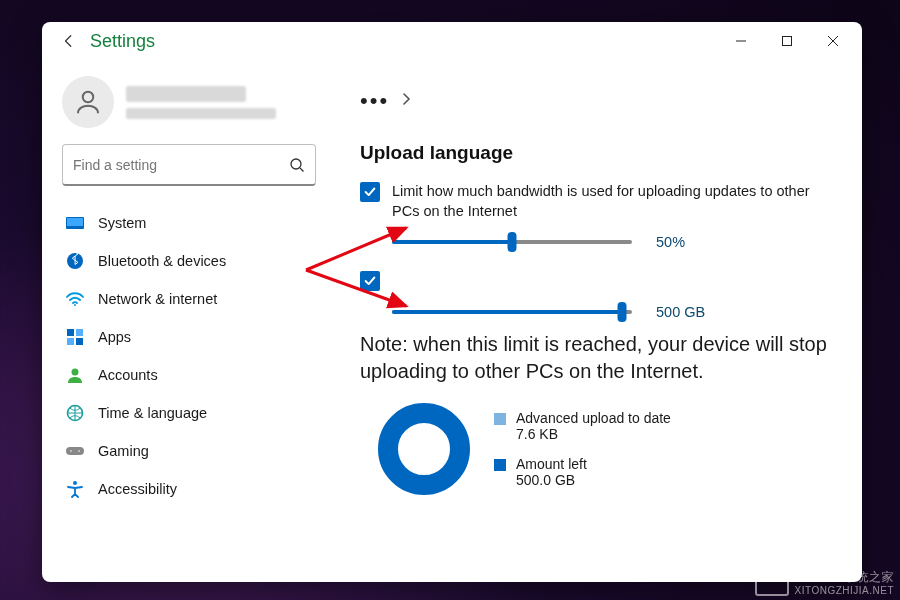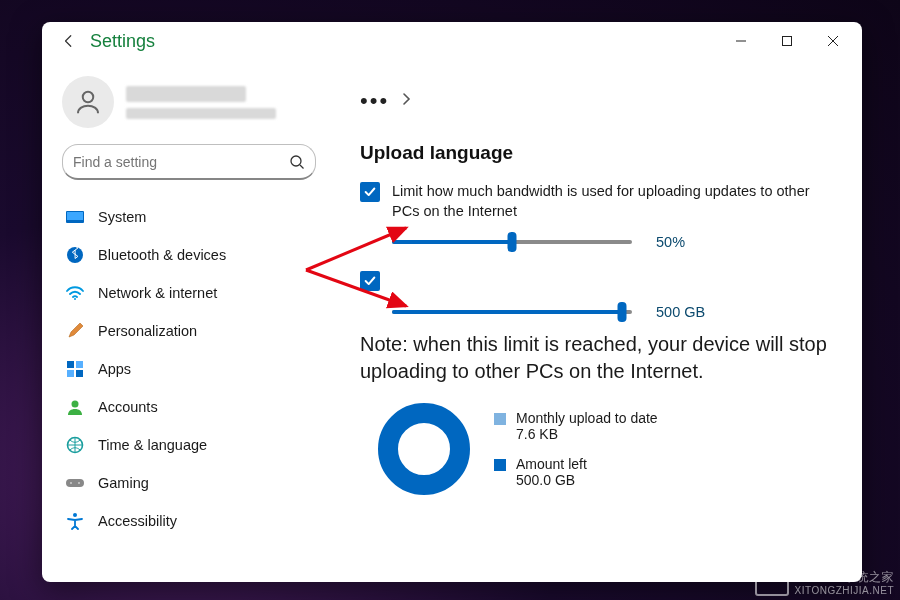--- a/index.html
+++ b/index.html
@@ -21,21 +21,21 @@
 .win-btn svg { width: 10px; height: 10px; }
 
 .body { flex: 1; display: flex; overflow: hidden; }
 .sidebar { width: 290px; padding: 10px 16px 0 20px; display: flex; flex-direction: column; }
 .profile { display: flex; align-items: center; gap: 12px; margin: 6px 0 16px 0; }
 .avatar { width: 52px; height: 52px; border-radius: 50%; background: #eaeaea; display: flex; align-items: center; justify-content: center; color: #555; }
 .avatar svg { width: 30px; height: 30px; }
 .profile-text .pname { width: 120px; height: 16px; background: #d9d9d9; border-radius: 2px; filter: blur(1px); margin-bottom: 6px; }
 .profile-text .pmail { width: 150px; height: 11px; background: #d9d9d9; border-radius: 2px; filter: blur(1px); }
 
-.search { display: flex; align-items: center; border: 1px solid #bfbfbf; border-bottom: 2px solid #868686; border-radius: 16px; height: 36px; padding: 0 10px; margin-bottom: 18px; }
+.search { display: flex; align-items: center; border: 1px solid #bfbfbf; border-bottom: 2px solid #868686; border-radius: 4px; height: 42px; padding: 0 10px; margin-bottom: 18px; }
 .search input { border: none; outline: none; flex: 1; font-size: 14px; background: transparent; color: #333; }
 .search .sicon { width: 16px; height: 16px; color: #333; }
 
 .nav { flex: 1; overflow-y: auto; }
 .nav-item { display: flex; align-items: center; gap: 14px; height: 38px; padding: 0 8px 0 4px; font-size: 14.5px; color: #1a1a1a; cursor: pointer; border-radius: 4px; }
 .nav-icon { width: 18px; height: 18px; display: flex; align-items: center; justify-content: center; }
 
 .main { flex: 1; padding: 10px 22px 0 28px; overflow-y: auto; position: relative; }
 .crumb { display: flex; align-items: center; gap: 12px; margin: 18px 0 28px 0; }
 .crumb-dots { font-size: 22px; letter-spacing: 2px; color: #222; }
@@ -154,28 +154,20 @@
               <svg viewBox="0 0 18 14">
                 <path d="M1 5c4-5 12-5 16 0M4 8c3-3 7-3 10 0M7 11c1.3-1.3 2.7-1.3 4 0" stroke="#0099e0" stroke-width="1.8" fill="none" stroke-linecap="round"></path>
                 <circle cx="9" cy="13" r="1" fill="#0099e0"></circle>
               </svg>
             </span>
           <span>Network &amp; internet</span>
         </div>
         <div class="nav-item">
           <span class="nav-icon">
               <svg viewBox="0 0 18 18">
-                <path d="M3 15l2-5 9-9 3 3-9 9-5 2z" fill="#e08a3a" stroke="#b56a20" stroke-width=".6"></path>
-              </svg>
-            </span>
-          <span>Personalization</span>
-        </div>
-        <div class="nav-item">
-          <span class="nav-icon">
-              <svg viewBox="0 0 18 18">
                 <rect x="1" y="1" width="7" height="7" fill="#0067c0"></rect>
                 <rect x="10" y="1" width="7" height="7" fill="#57b0ff"></rect>
                 <rect x="1" y="10" width="7" height="7" fill="#57b0ff"></rect>
                 <rect x="10" y="10" width="7" height="7" fill="#0067c0"></rect>
               </svg>
             </span>
           <span>Apps</span>
         </div>
         <div class="nav-item">
           <span class="nav-icon">
@@ -261,21 +253,21 @@
       </div>
 
       <div class="note">Note: when this limit is reached, your device will stop uploading to other PCs on the Internet.</div>
 
       <div class="chart-row">
         <div class="donut"></div>
         <div class="legend">
           <div class="leg-item">
             <div class="swatch" id="sw1" style="background: rgb(127, 179, 224);"></div>
             <div class="leg-text">
-              <div class="lt">Monthly upload to date</div>
+              <div class="lt">Advanced upload to date</div>
               <div class="lv">7.6 KB</div>
             </div>
           </div>
           <div class="leg-item">
             <div class="swatch" id="sw2" style="background: rgb(0, 103, 192);"></div>
             <div class="leg-text">
               <div class="lt">Amount left</div>
               <div class="lv">500.0 GB</div>
             </div>
           </div>

